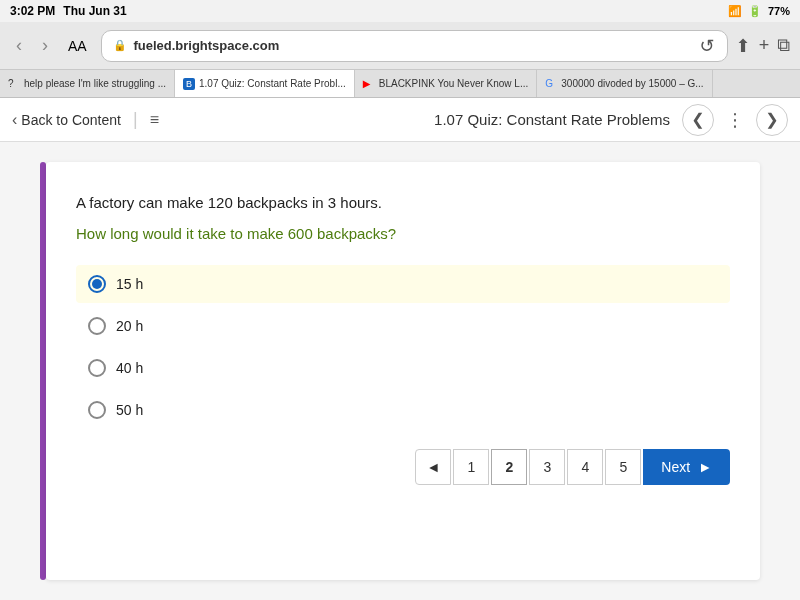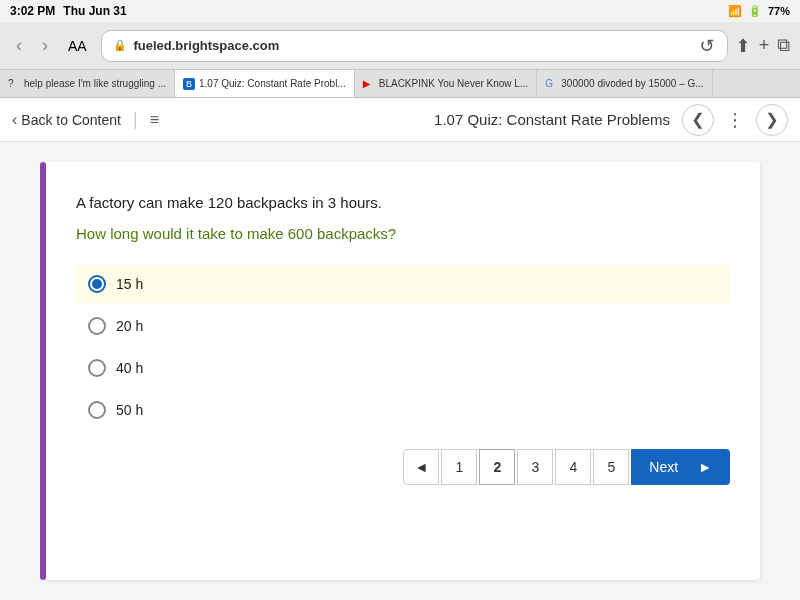--- a/index.html
+++ b/index.html
@@ -256,21 +256,21 @@
       background: #1565c0;
       color: white;
       border: none;
       padding: 0 18px;
       height: 36px;
       font-size: 14px;
       cursor: pointer;
       border-radius: 0 4px 4px 0;
       display: flex;
       align-items: center;
-      gap: 20px;
+      gap: 8px;
     }
   </style>
 </head>
 <body>
 
 <div class="status-bar">
   <div class="status-left">
     <span>3:02 PM</span>
     <span>Thu Jun 31</span>
   </div>

